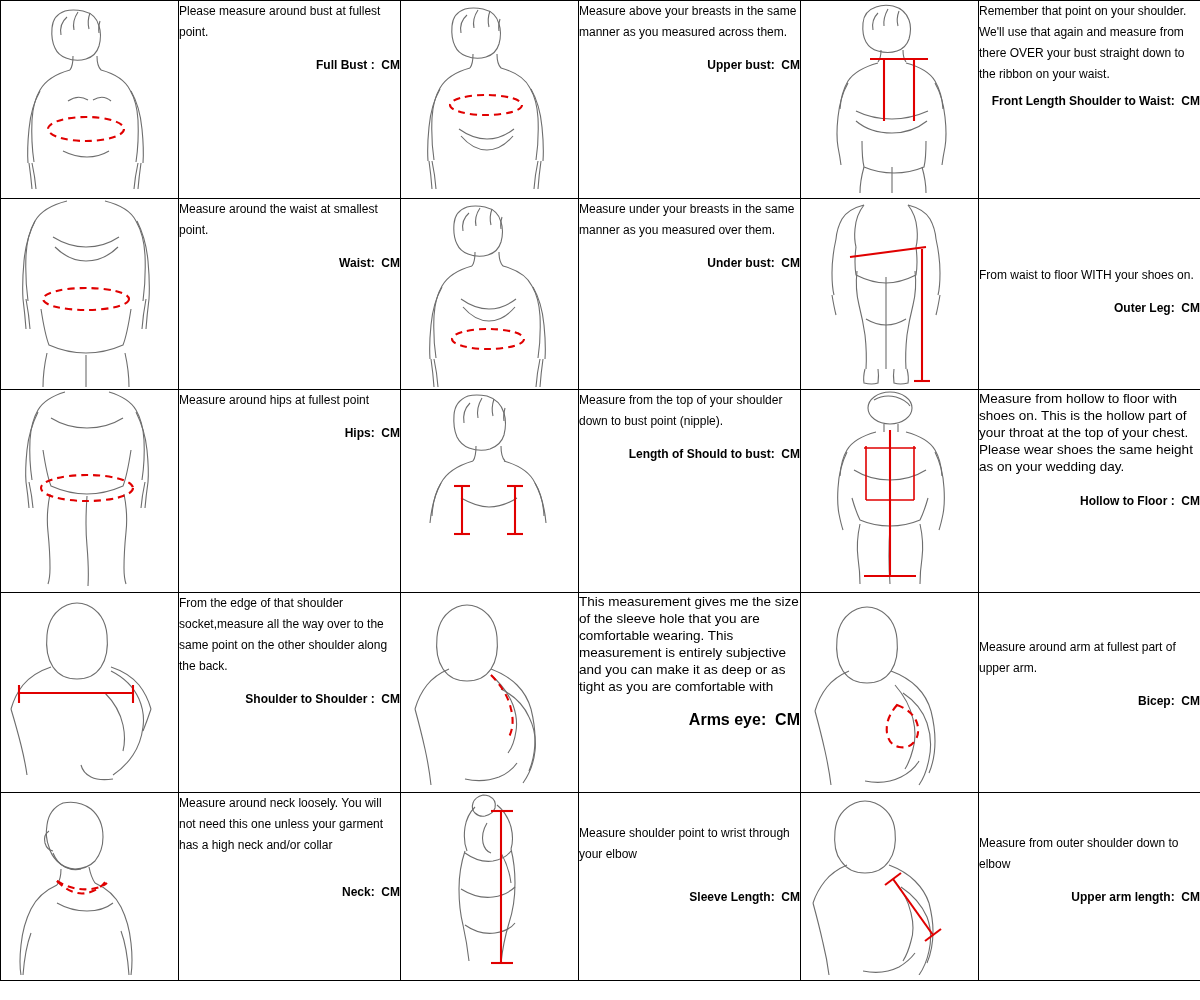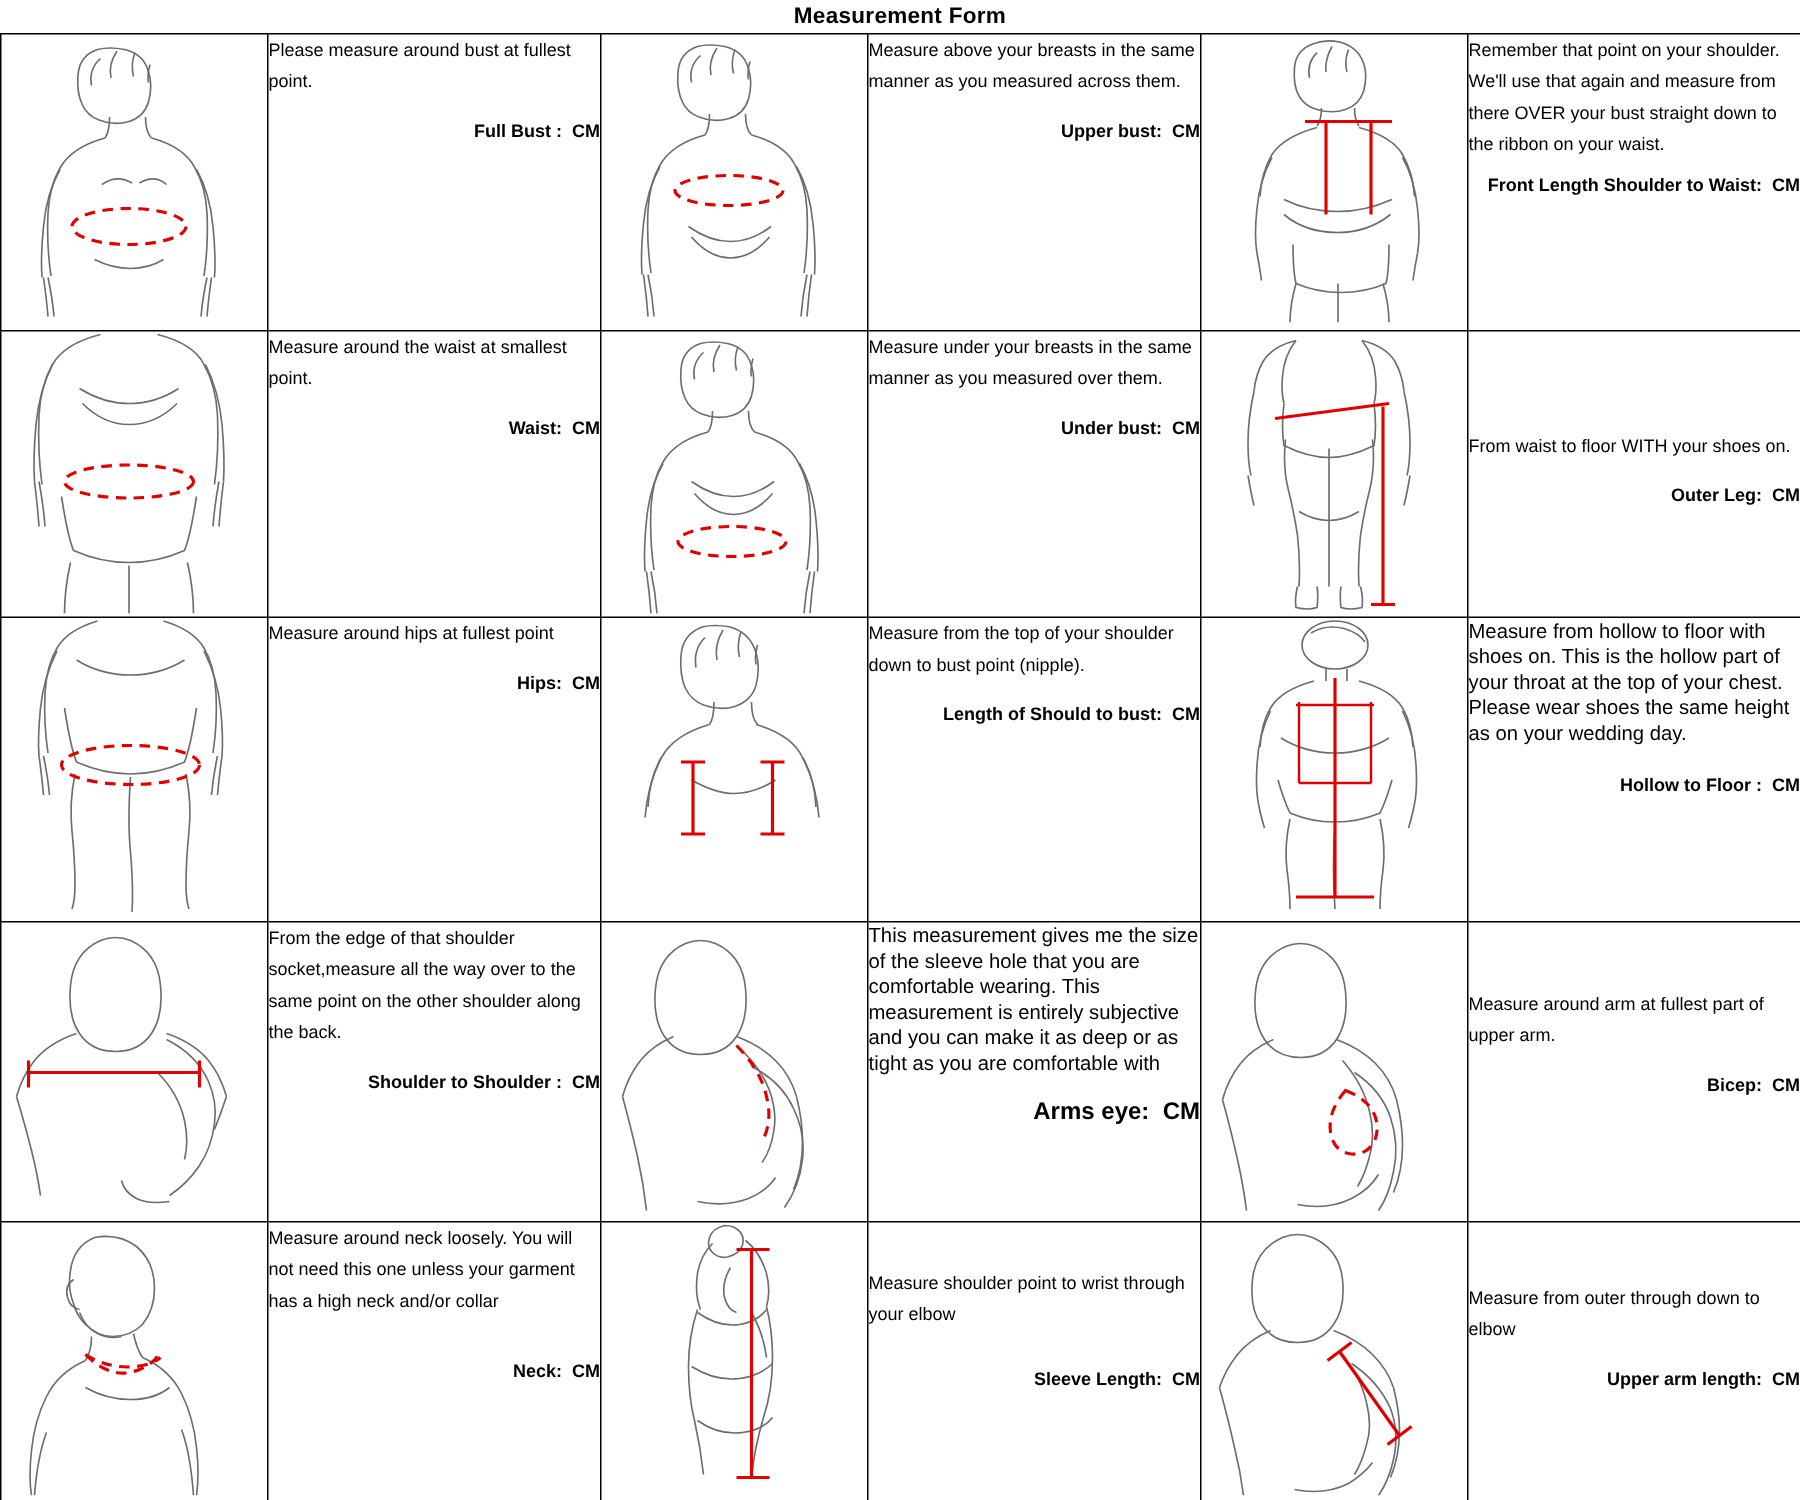--- a/index.html
+++ b/index.html
@@ -61,21 +61,20 @@
   .hair { fill: none; stroke: #6d6d6d; stroke-width: 1.1; }
   .meas { fill: none; stroke: #e00000; stroke-width: 2.1; }
   .measd { fill: none; stroke: #e00000; stroke-width: 2.1; stroke-dasharray: 7 5; }
   .measthin { fill: none; stroke: #e00000; stroke-width: 1.6; }
 </style>
 </head>
 <body>
 
 <div id="sheet">
 
-  <div class="title">Measurement Form</div>
 
   <table class="grid">
     <colgroup>
       <col style="width:178px">
       <col style="width:222px">
       <col style="width:178px">
       <col style="width:222px">
       <col style="width:178px">
       <col style="width:222px">
     </colgroup>
@@ -411,21 +410,21 @@
           <path class="ol" d="M8 110 q6 22 10 40 q4 16 6 32 M124 110 q4 16 4 28 q0 18 -6 32"></path>
           <path class="ol" d="M96 94 q18 12 26 30 q6 16 2 34 q-3 14 -10 24"></path>
           <path class="ol" d="M88 86 q14 16 18 34 q4 16 0 28 q-3 12 -8 20"></path>
           <path class="ol" d="M58 178 q20 4 36 -4 q10 -6 16 -14"></path>
           <line class="meas" x1="88" y1="86" x2="128" y2="142"></line>
           <line class="meas" x1="80" y1="92" x2="96" y2="80"></line>
           <line class="meas" x1="120" y1="148" x2="136" y2="136"></line>
         </svg>
       </td>
       <td class="txt" style="padding-top:40px">
-        <p class="desc">Measure from outer through down to elbow</p>
+        <p class="desc">Measure from outer shoulder down to elbow</p>
         <p class="label">
           <span>Upper arm length:</span>
           &nbsp;<span class="unit">CM</span>
         </p>
       </td>
     </tr>
 
     </tbody>
   </table>
 </div>

